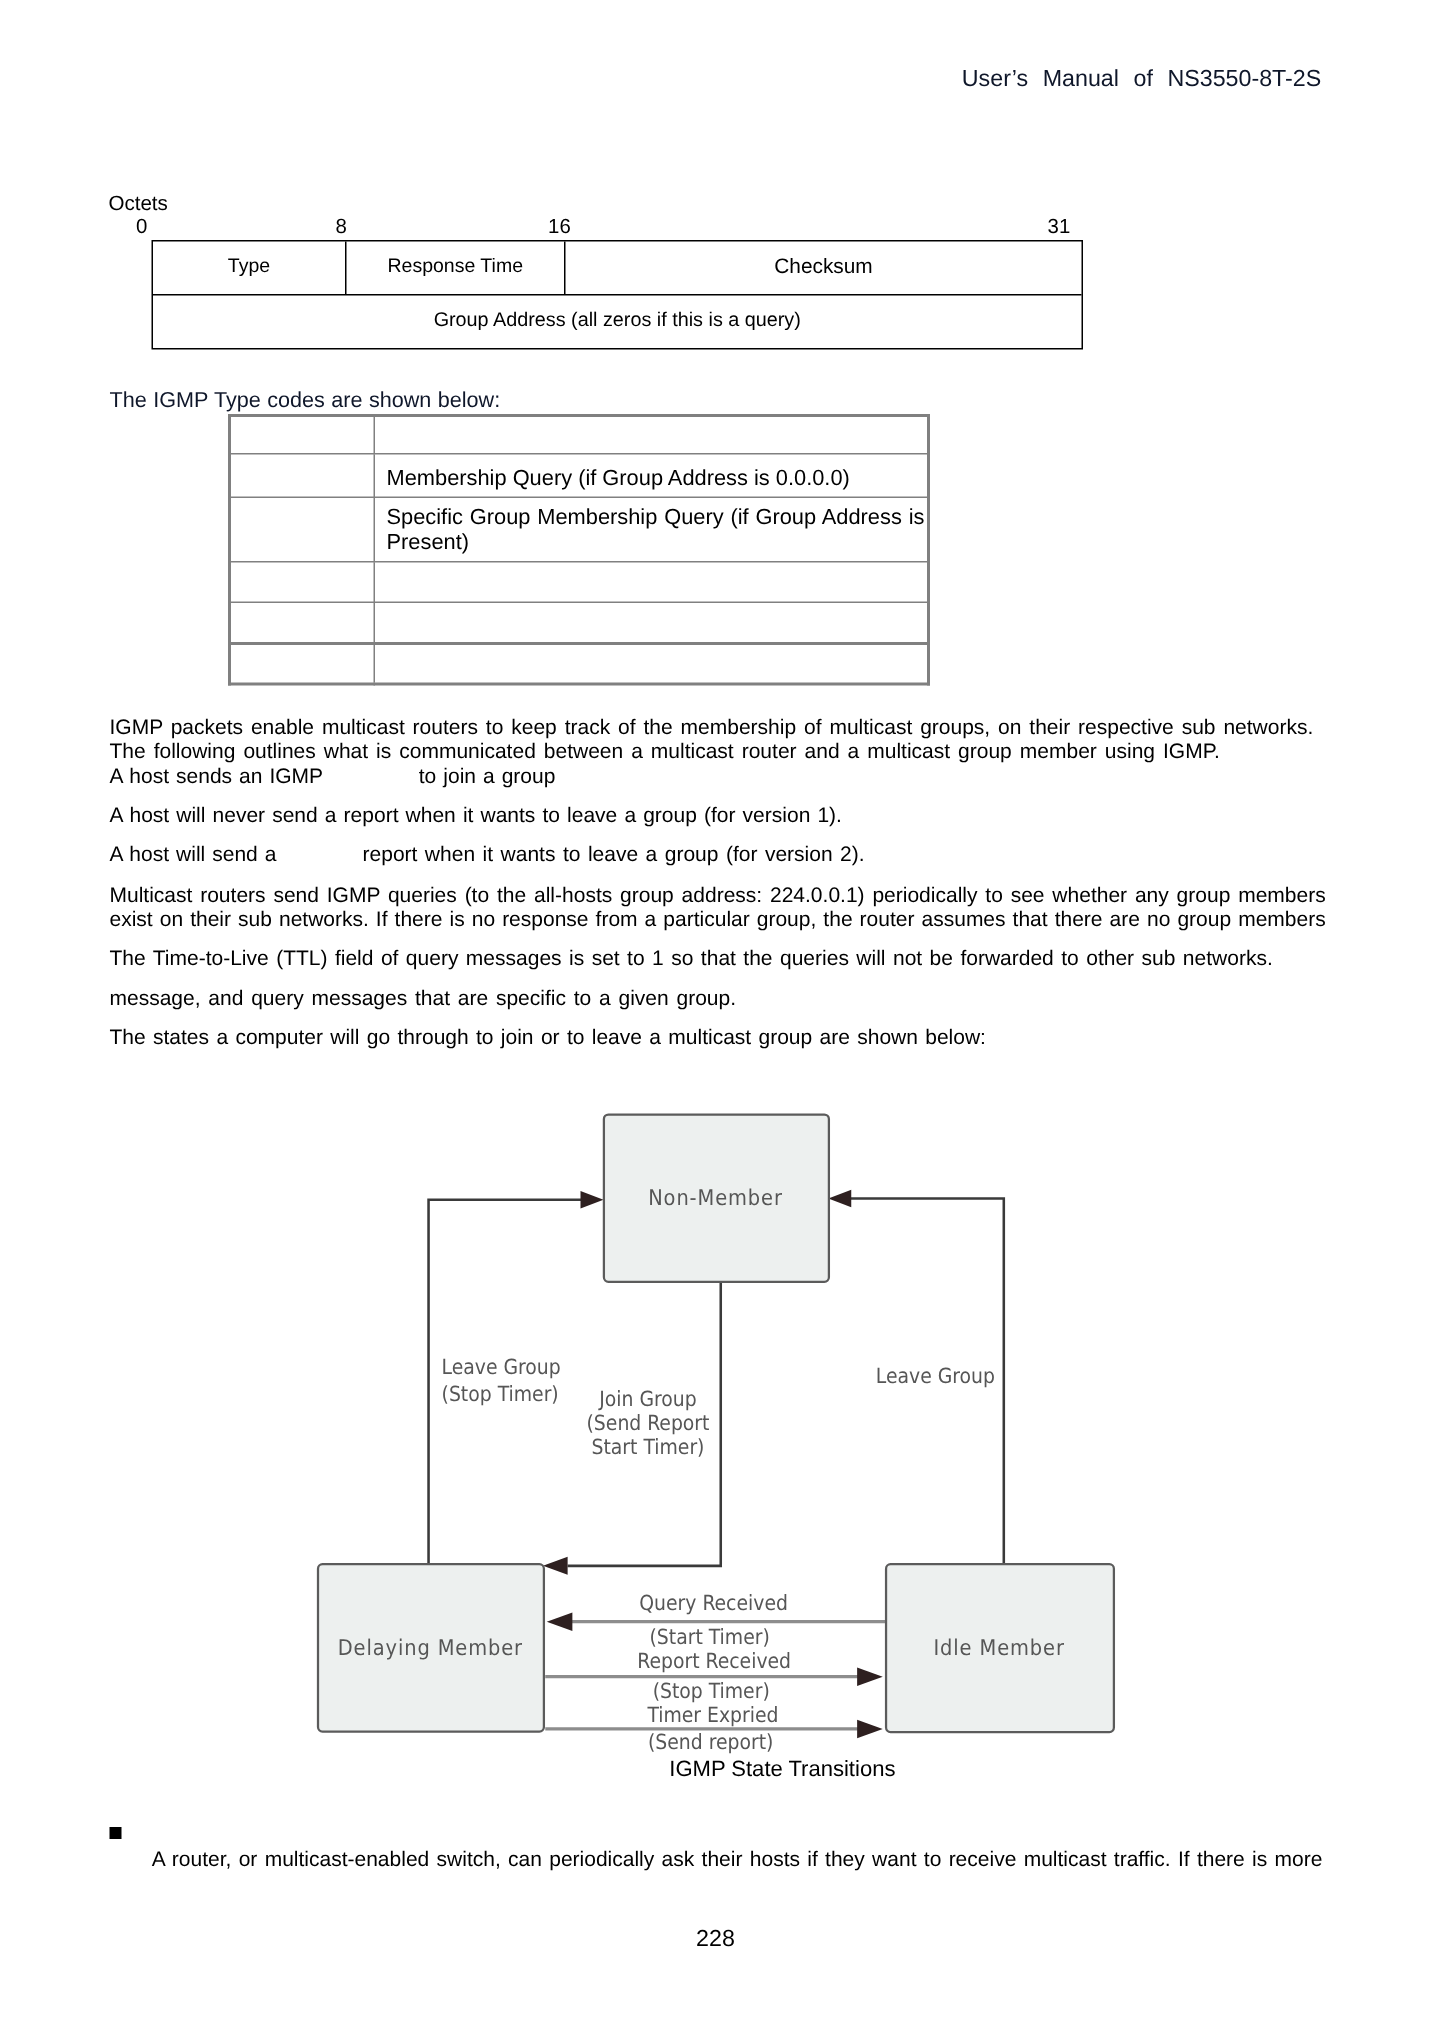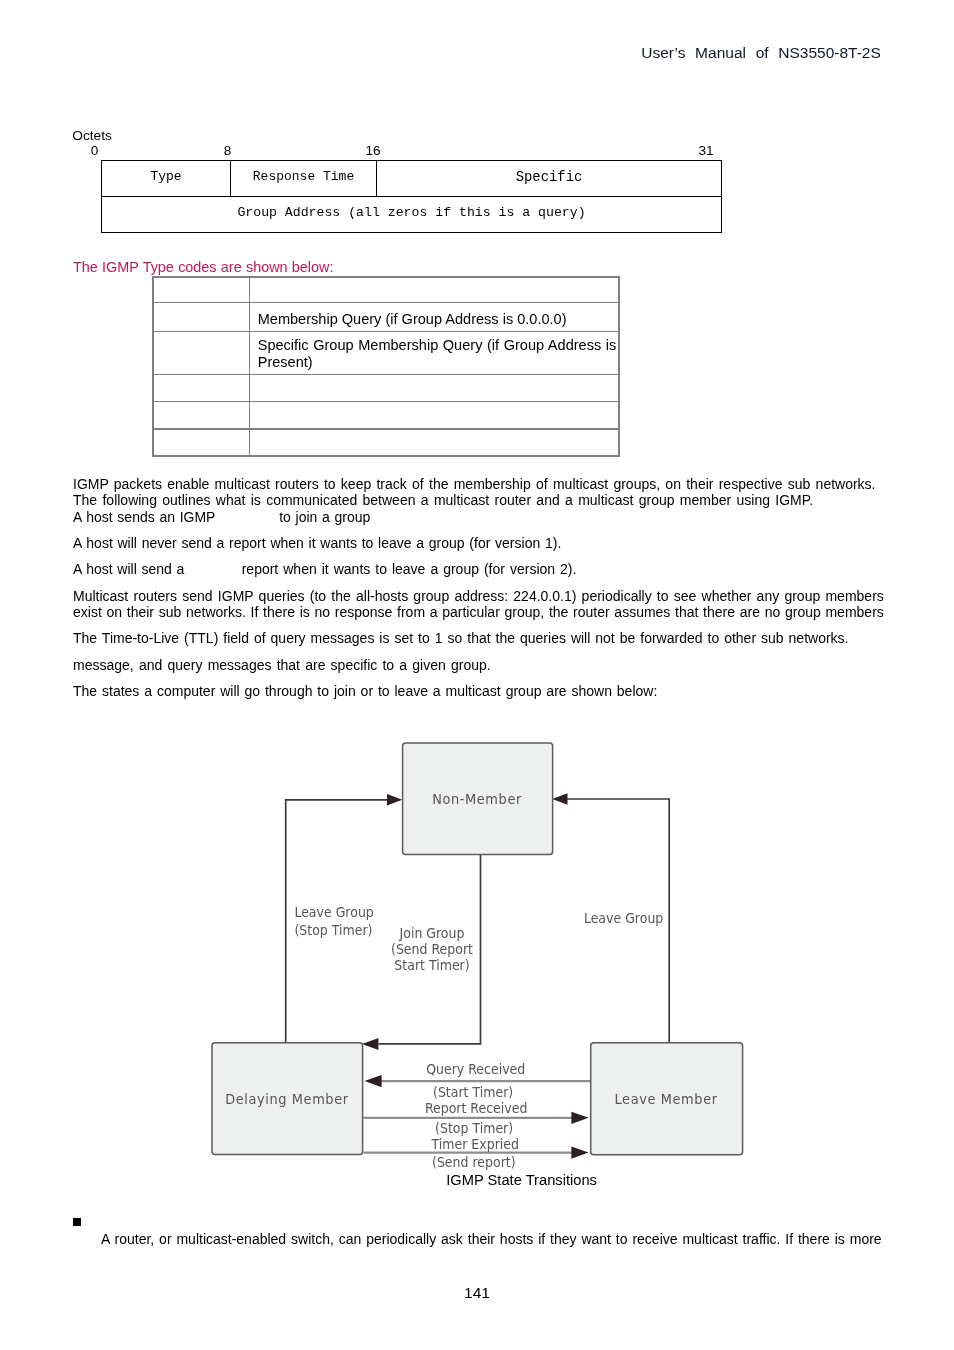--- a/index.html
+++ b/index.html
@@ -47,42 +47,41 @@
   .bm8  { left: 231.3px; }
   .bm16 { left: 380.5px; }
   .bm31 { left: 713.5px; }
 
   .pkt-box {
     left: 101px; top: 160px;
     width: 621px;
     border: 1px solid #000;
     box-sizing: border-box;
     background: #fff;
-    font-family: Liberation Mono, monospace;
   }
   .pkt-row { display: flex; height: 35px; }
   .pkt-row1 { border-bottom: 1px solid #000; }
   .pkt-cell {
     display: flex; align-items: center; justify-content: center;
     font-size: 13.0px;
     padding-bottom: 4px;
     color: #000;
     box-sizing: border-box;
   }
   .c-type { width: 129px; border-right: 1px solid #000; }
   .c-resp { width: 146px; border-right: 1px solid #000; }
   .c-cks  { flex: 1; font-size: 13.9px; }
   .c-grp  { width: 100%; font-size: 13.2px; }
 
   
   .lead {
     left: 73px; top: 259px;
     font-size: 14.4px;
     word-spacing: 0.3px;
-    color: #be185d;
+    color: #0f172a;
   }
 
   
   .tcodes {
     left: 151.5px; top: 275.5px;
     width: 468.3px;
     table-layout: fixed;
     border-collapse: collapse;
     border: 2px solid #808080;
     box-sizing: border-box;
@@ -221,21 +220,21 @@
   <div class="pkt-marks abs">
     <span class="bm bm0">0</span>
     <span class="bm bm8">8</span>
     <span class="bm bm16">16</span>
     <span class="bm bm31">31</span>
   </div>
   <div class="pkt-box abs">
     <div class="pkt-row pkt-row1">
       <div class="pkt-cell c-type">Type</div>
       <div class="pkt-cell c-resp">Response Time</div>
-      <div class="pkt-cell c-cks">Specific</div>
+      <div class="pkt-cell c-cks">Checksum</div>
     </div>
     <div class="pkt-row pkt-row2">
       <div class="pkt-cell c-grp">Group Address (all zeros if this is a query)</div>
     </div>
   </div>
 
   <div class="lead abs">The IGMP Type codes are shown below:</div>
 
   <table class="tcodes abs">
     <tbody>
@@ -327,21 +326,21 @@
 
      <g>
        <rect x="402.6" y="743.0" width="150.0" height="111.5" rx="3" ry="3" fill="#edf0ef" stroke="#5b5b5b" stroke-width="1.5"></rect>
        <rect x="212.0" y="1042.8" width="150.6" height="111.6" rx="3" ry="3" fill="#edf0ef" stroke="#5b5b5b" stroke-width="1.5"></rect>
        <rect x="590.7" y="1042.8" width="151.9" height="111.9" rx="3" ry="3" fill="#edf0ef" stroke="#5b5b5b" stroke-width="1.5"></rect>
      </g>
    </svg>
 
    <div class="dg-state dg-nonmember">Non-Member</div>
    <div class="dg-state dg-delaying">Delaying Member</div>
-   <div class="dg-state dg-idle">Leave Member</div>
+   <div class="dg-state dg-idle">Idle Member</div>
 
    <div class="dg-lbl dg-lg-left">
      <div>Leave Group</div>
      <div>(Stop Timer)</div>
    </div>
    <div class="dg-lbl dg-join">
      <div>Join Group</div>
      <div>(Send Report</div>
      <div>Start Timer)</div>
    </div>
@@ -367,14 +366,14 @@
    <div class="dg-lbl dg-te2">
      <div>(Send report)</div>
    </div>
 
    <div class="dg-caption">IGMP State Transitions</div>
   </div>
 
   <div class="bullet-sq abs"></div>
   <div class="bullet-text abs">A router, or multicast-enabled switch, can periodically ask their hosts if they want to receive multicast traffic. If there is more</div>
 
-  <div class="pageno abs">141</div>
+  <div class="pageno abs">228</div>
 </div>
 
 </body></html>

